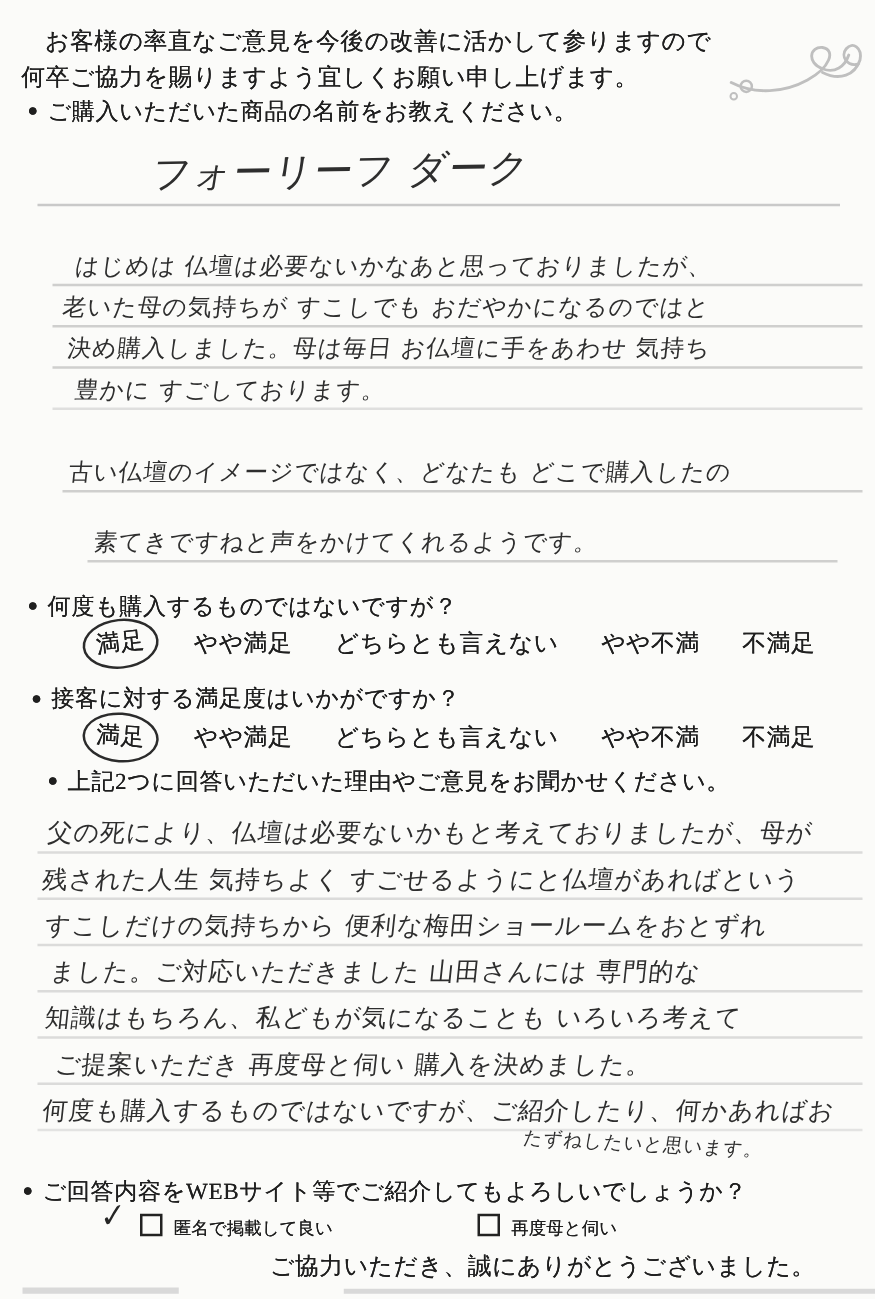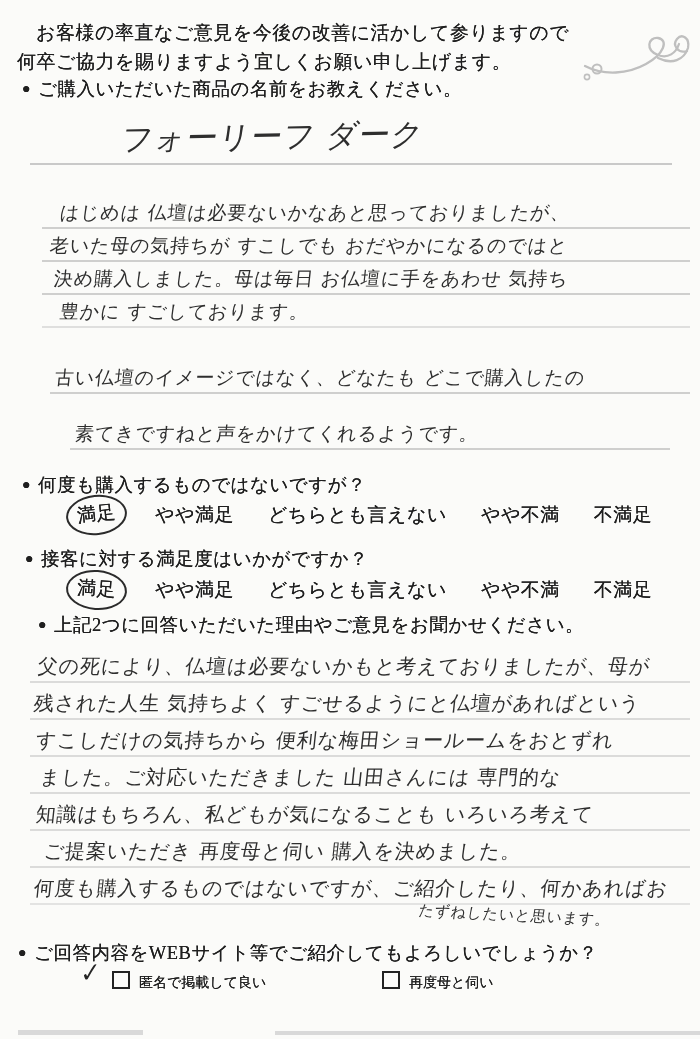--- a/index.html
+++ b/index.html
@@ -133,17 +133,18 @@
     <span class="bullet">●</span><span>ご回答内容をWEBサイト等でご紹介してもよろしいでしょうか？</span>
   </div>
   <div style="position:absolute;top:971px;left:88px;" class="cbitem">
     <span class="cbx"></span><span>匿名で掲載して良い</span>
   </div>
   <span class="tick" style="top:958px;left:80px;">✓</span>
   <div style="position:absolute;top:971px;left:358px;" class="cbitem">
     <span class="cbx"></span><span>再度母と伺い</span>
   </div>
 
+  <div class="printed" style="position:absolute;top:1000px;left:216px;">ご協力いただき、誠にありがとうございました。</div>
 
   <div class="edge" style="top:1030px;left:18px;width:125px;height:5px;"></div>
   <div class="edge" style="top:1031px;left:275px;width:425px;height:4px;"></div>
 
 </div>
 
 </body></html>

